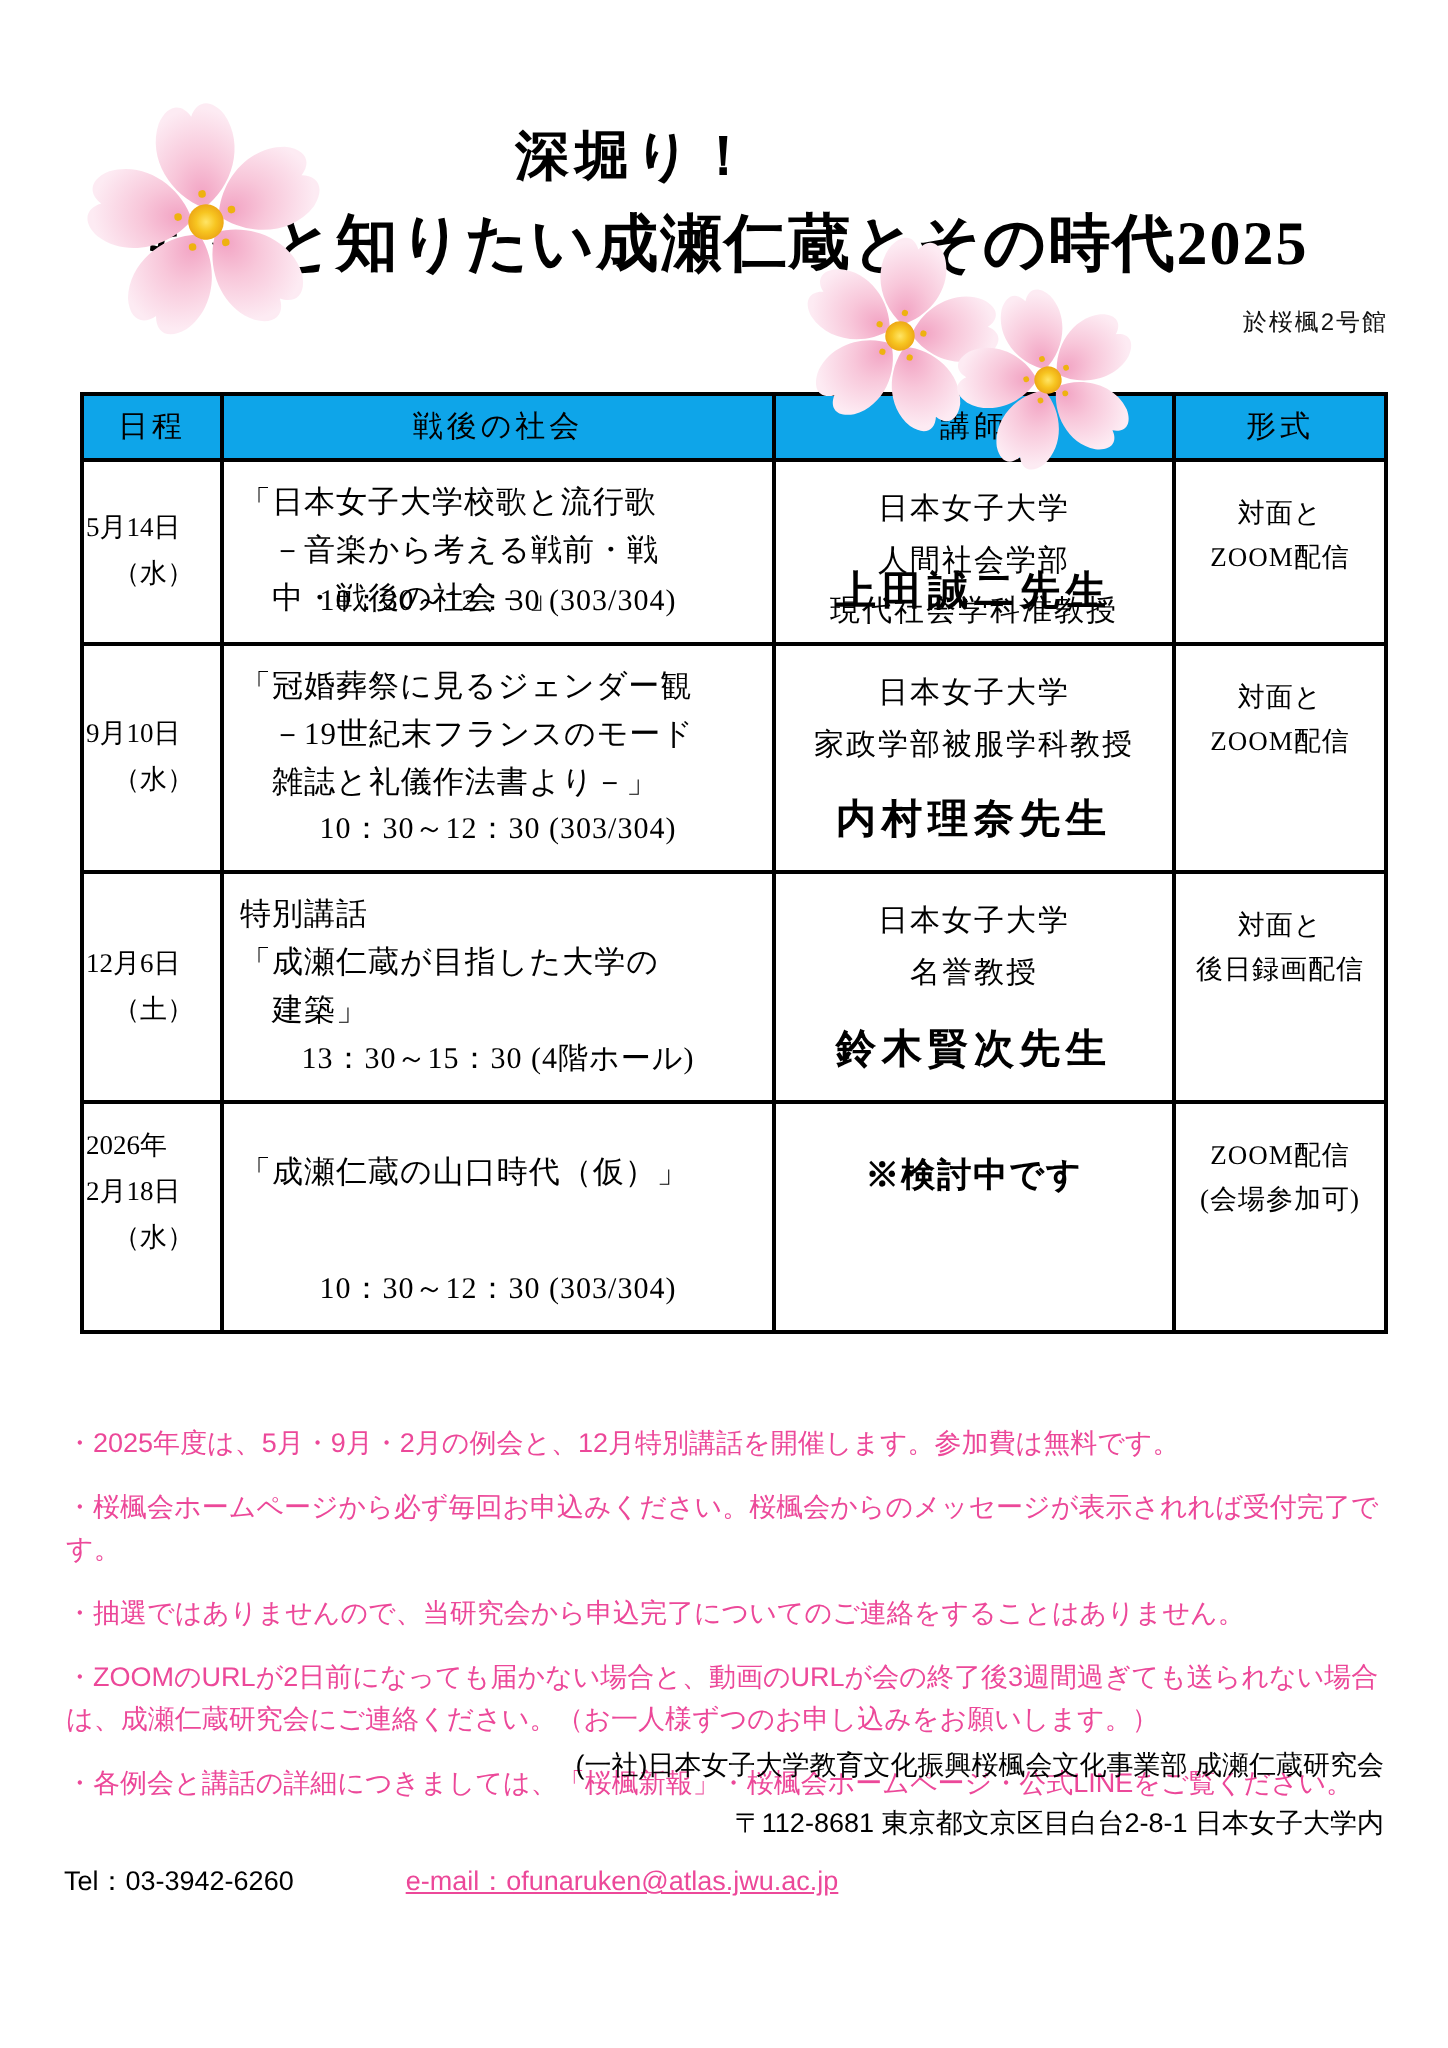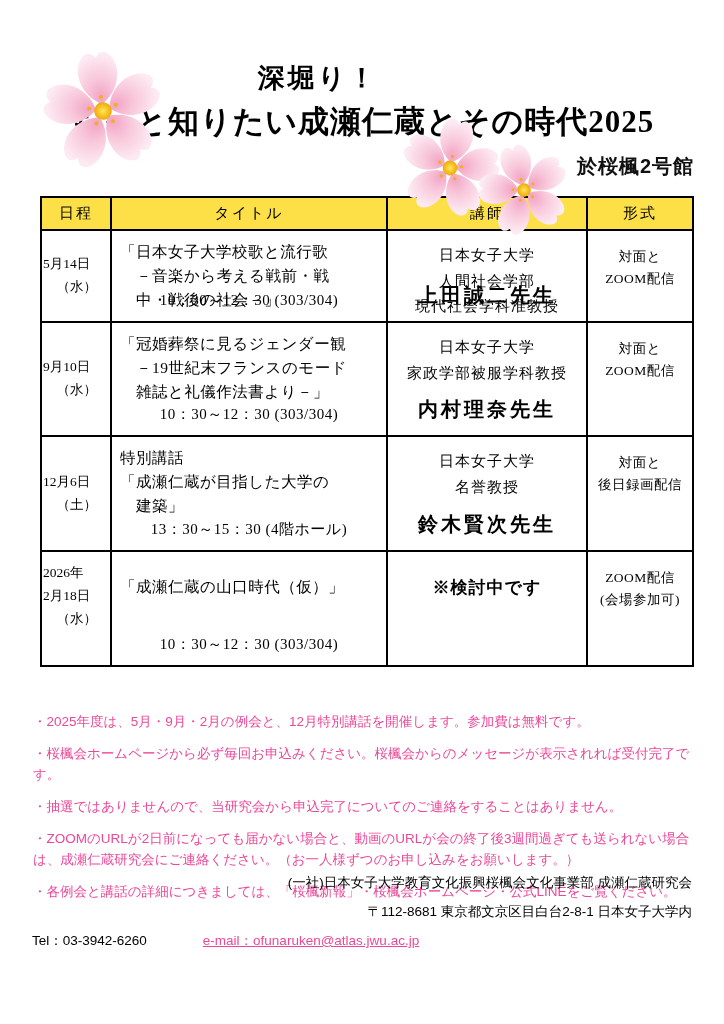--- a/index.html
+++ b/index.html
@@ -16,41 +16,41 @@
   }
   
   .title-block{
     position:absolute;top:60px;left:0;width:100%;text-align:center;
     font-family:var(--serif);font-weight:bold;color:#000;
   }
   .title-line1{font-size:27px;letter-spacing:3px;position:relative;left:-44px;}
   .title-line2{font-size:31px;letter-spacing:1px;margin-top:5px;}
   .venue{
     position:absolute;top:153px;right:30px;
-    font-size:20px;font-weight:bold;letter-spacing:1px;
+    font-size:12px;font-weight:normal;letter-spacing:1px;
   }
   
   .flower{position:absolute;z-index:3;pointer-events:none;}
   .f1{left:38px;top:46px;width:130px;height:130px;transform:rotate(-8deg);}
   .f2{left:396px;top:114px;width:108px;height:108px;transform:rotate(12deg);}
   .f3{left:474px;top:140px;width:100px;height:100px;transform:rotate(-16deg);}
   
   .doc-table{
     position:absolute;top:196px;left:40px;width:652px;z-index:1;
     border-collapse:collapse;table-layout:fixed;
     font-family:var(--serif);color:#000;
   }
   .doc-table col.c-date{width:70px;}
   .doc-table col.c-title{width:276px;}
   .doc-table col.c-lect{width:200px;}
   .doc-table col.c-form{width:106px;}
   .doc-table th,.doc-table td{border:2px solid #000;}
   .doc-table th{
     height:33px;font-weight:normal;font-size:15px;
-    text-align:center;letter-spacing:2px;background:#fde047;
+    text-align:center;letter-spacing:2px;background:#0ea5e9;
   }
   .doc-table td{position:relative;}
   tr.r0 td{height:88px;} tr.r1 td{height:114px;}
   tr.r2 td{height:115px;} tr.r3 td{height:115px;}
   .cell-date{
     vertical-align:middle;font-size:13.5px;line-height:1.7;
     padding:6px 1px;white-space:pre-line;
   }
   tr.r3 .cell-date{vertical-align:top;padding-top:10px;}
   .cell-titlecol{vertical-align:top;padding:9px 6px 9px 8px;}
@@ -141,21 +141,21 @@
   <table class="doc-table">
     <colgroup>
         <col class="c-date">
         <col class="c-title">
         <col class="c-lect">
         <col class="c-form">
       </colgroup>
     <tbody>
         <tr>
       <th>日程</th>
-      <th>タイトル</th>
+      <th>戦後の社会</th>
       <th>講師</th>
       <th>形式</th>
     </tr>
 
     <tr class="r0">
       <td class="cell-date">5月14日
 　（水）</td>
       <td class="cell-titlecol">
         <div class="title-text">「日本女子大学校歌と流行歌
 　－音楽から考える戦前・戦

